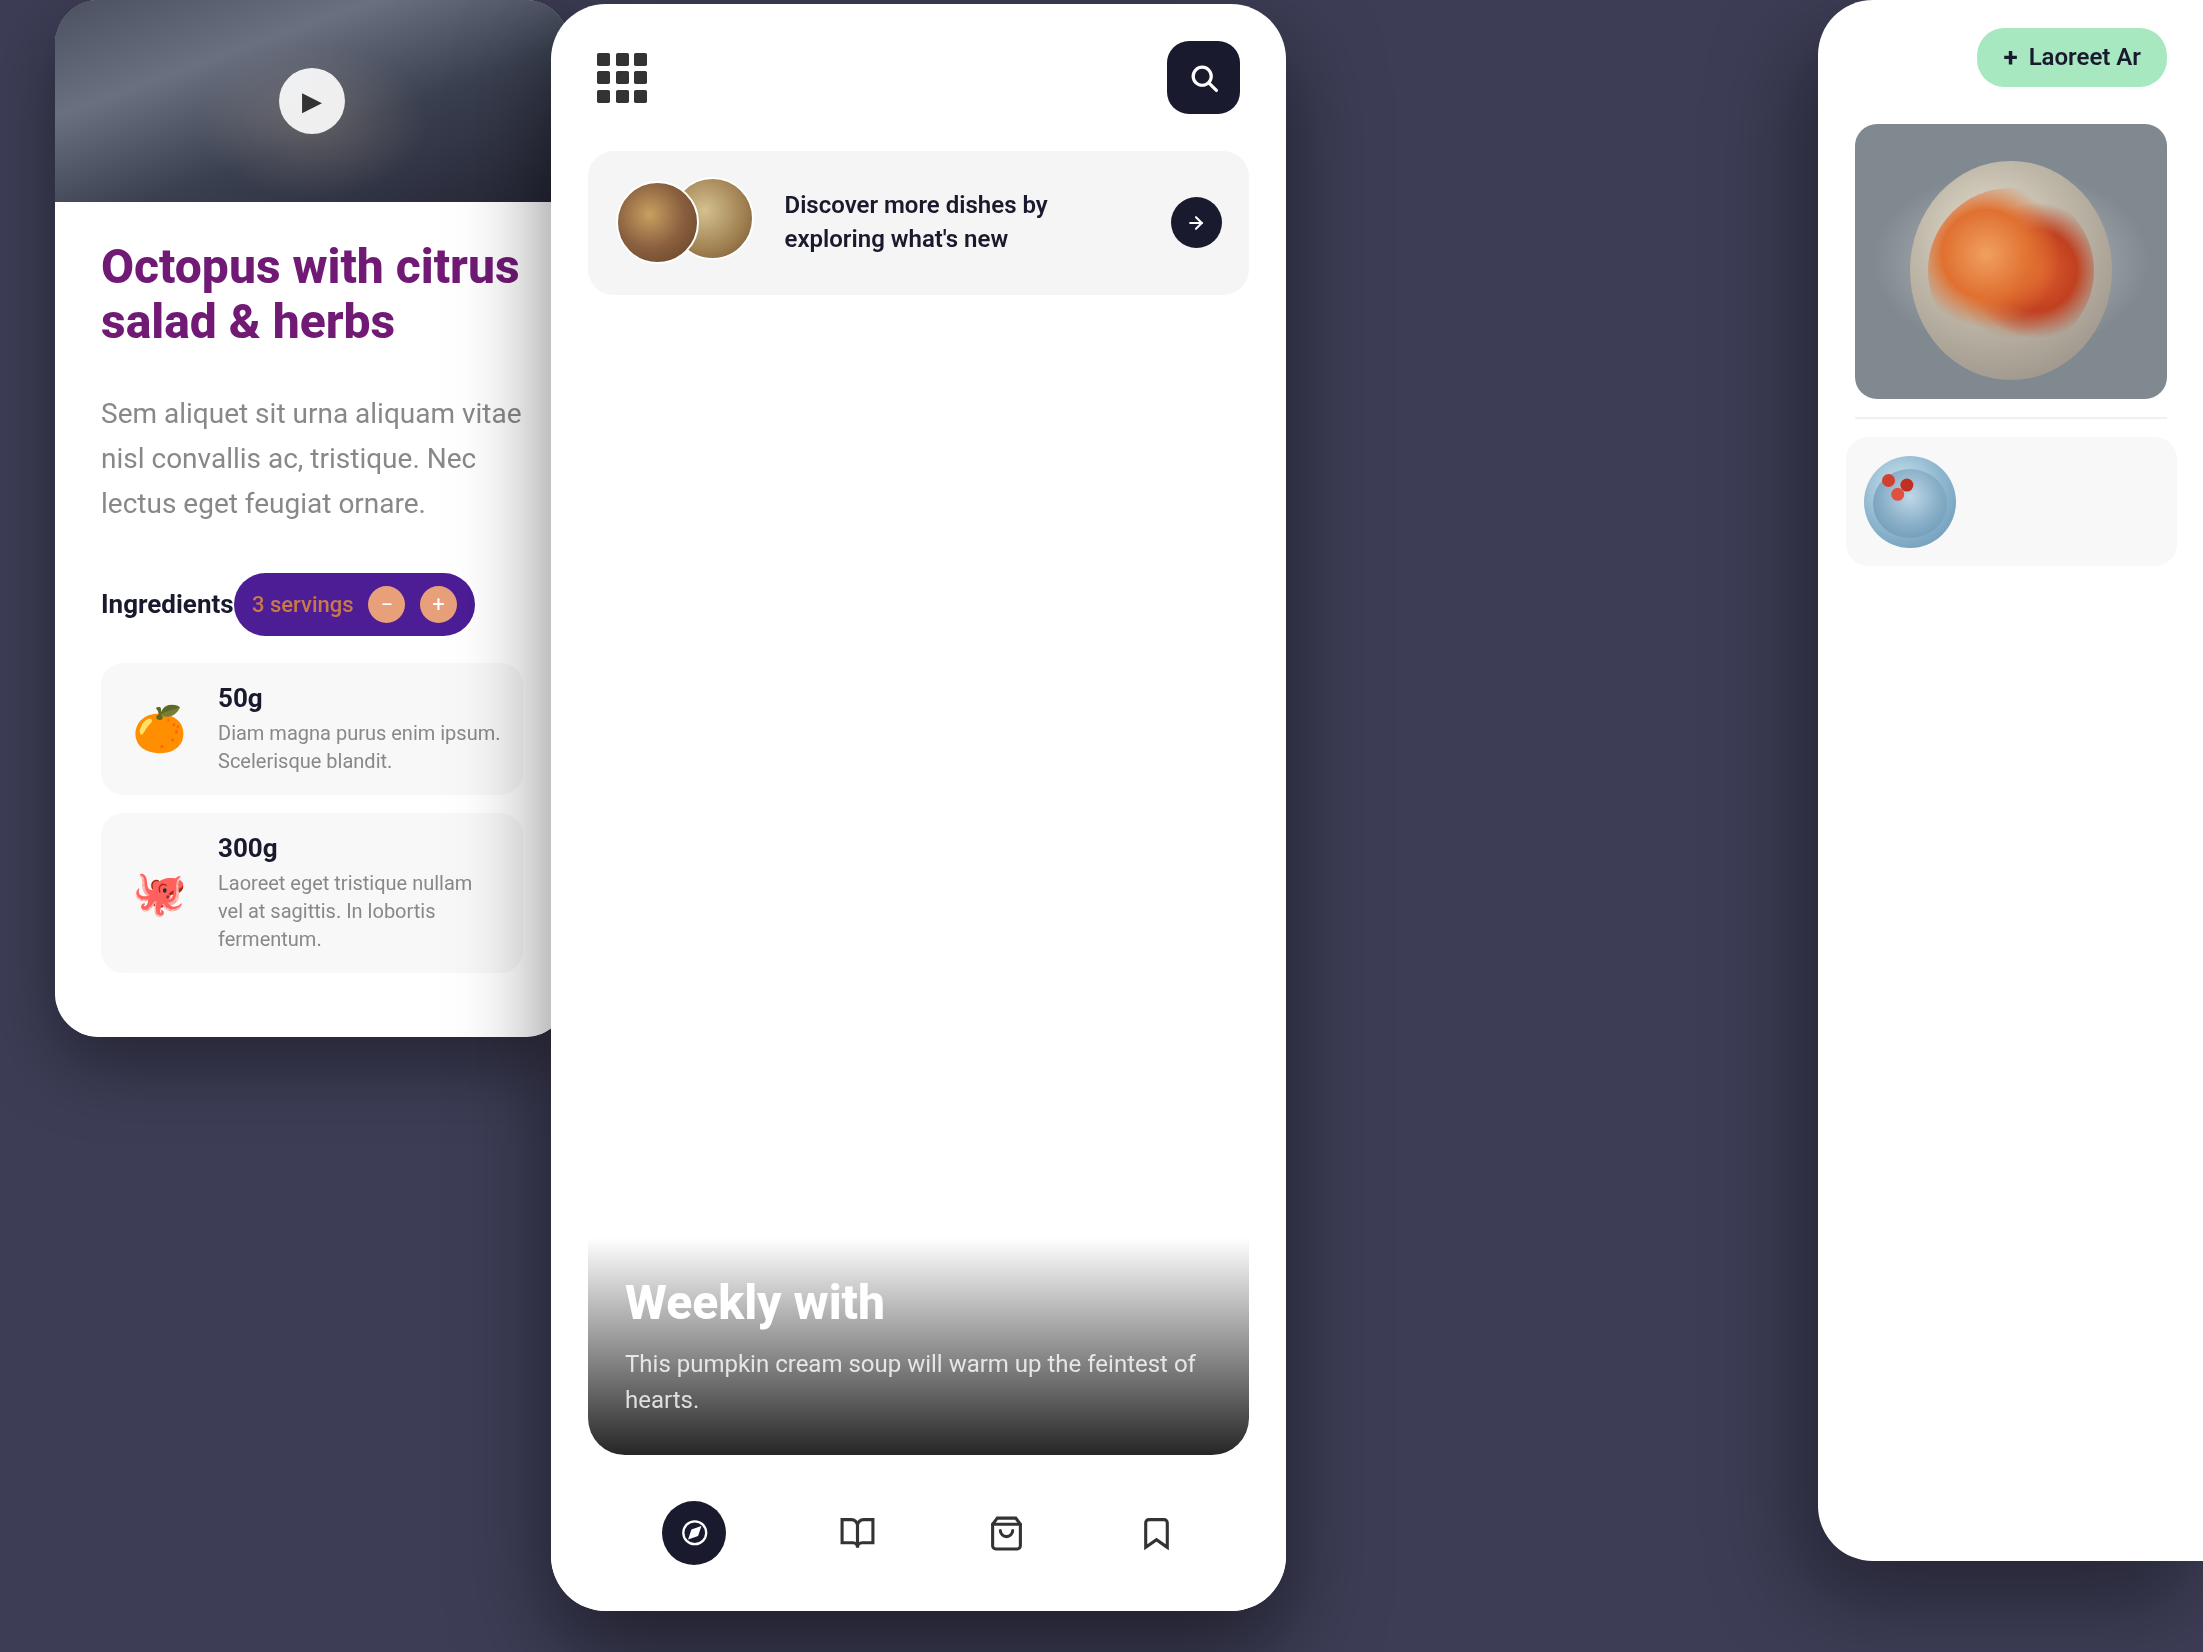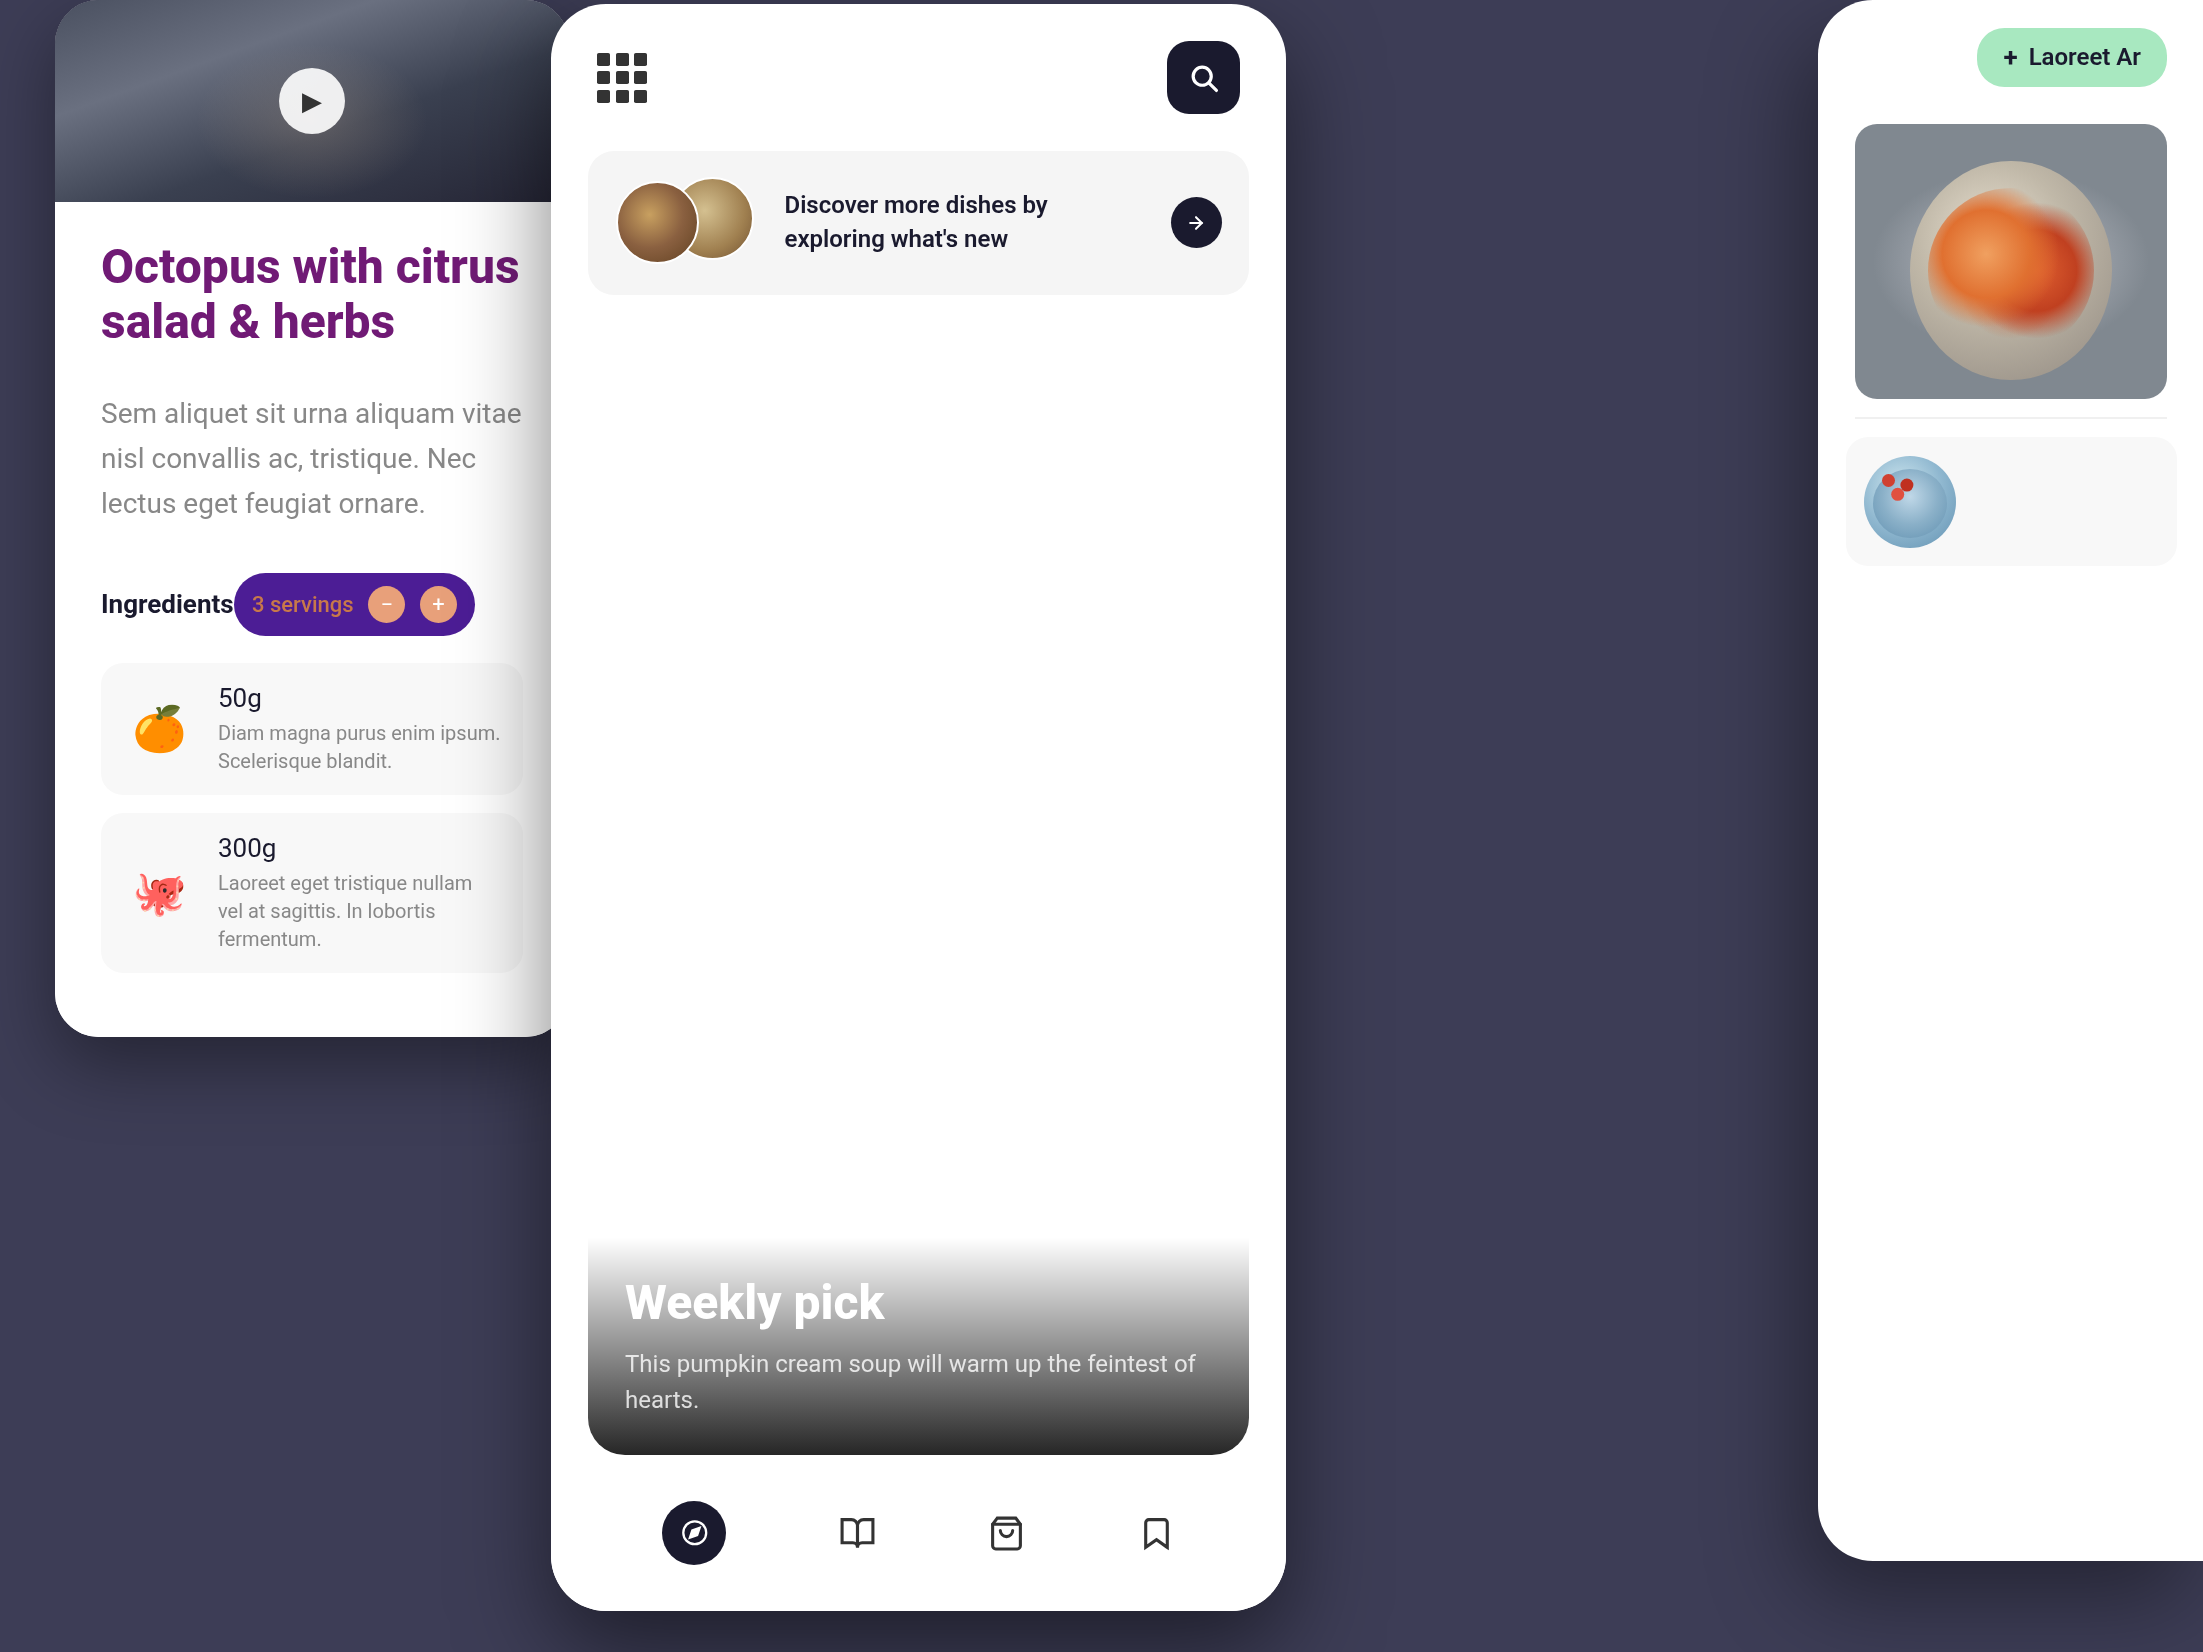--- a/index.html
+++ b/index.html
@@ -122,21 +122,21 @@
       border-radius: 50%;
       display: flex;
       align-items: center;
       justify-content: center;
       font-size: 44px;
       flex-shrink: 0;
     }
     .ingredient-info {}
     .ingredient-amount {
       font-size: 26px;
-      font-weight: 400;
+      font-weight: 700;
       color: #1a1a2e;
       margin-bottom: 5.5px;
     }
     .ingredient-desc {
       font-size: 20px;
       color: #888;
       line-height: 1.4;
     }
 
     
@@ -502,21 +502,21 @@
   <div class="weekly-card">
     <div class="weekly-bg">
       <div class="salmon-visual"></div>
     </div>
     <div class="heart-btn">
       <svg width="27.5" height="27.5" viewBox="0 0 24 24" fill="none" stroke="white" stroke-width="2" stroke-linecap="round">
         <path d="M20.84 4.61a5.5 5.5 0 0 0-7.78 0L12 5.67l-1.06-1.06a5.5 5.5 0 0 0-7.78 7.78l1.06 1.06L12 21.23l7.78-7.78 1.06-1.06a5.5 5.5 0 0 0 0-7.78z"></path>
       </svg>
     </div>
     <div class="weekly-info">
-      <div class="weekly-title">Weekly pick</div>
+      <div class="weekly-title">Weekly with</div>
       <div class="weekly-desc">This pumpkin cream soup will warm up the feintest of hearts.</div>
     </div>
   </div>
 
   <div class="center-phone-nav">
     <div class="nav-item active">
       <svg width="27.5" height="27.5" viewBox="0 0 24 24" fill="none" stroke="white" stroke-width="2" stroke-linecap="round">
         <circle cx="12" cy="12" r="10"></circle>
         <polygon points="16.24 7.76 14.12 14.12 7.76 16.24 9.88 9.88 16.24 7.76" fill="white"></polygon>
       </svg>

